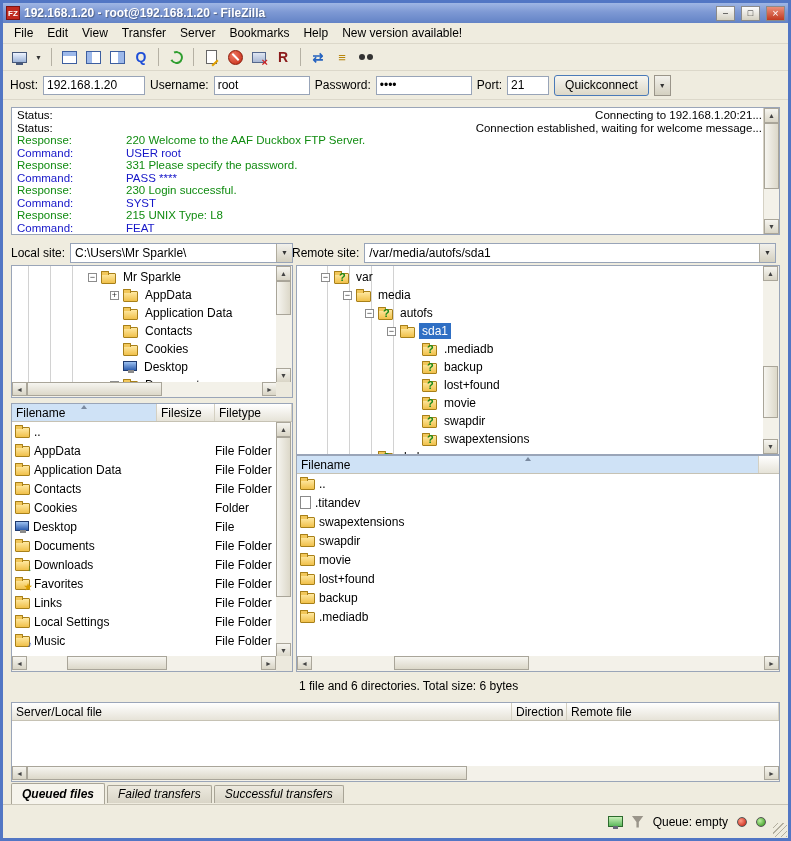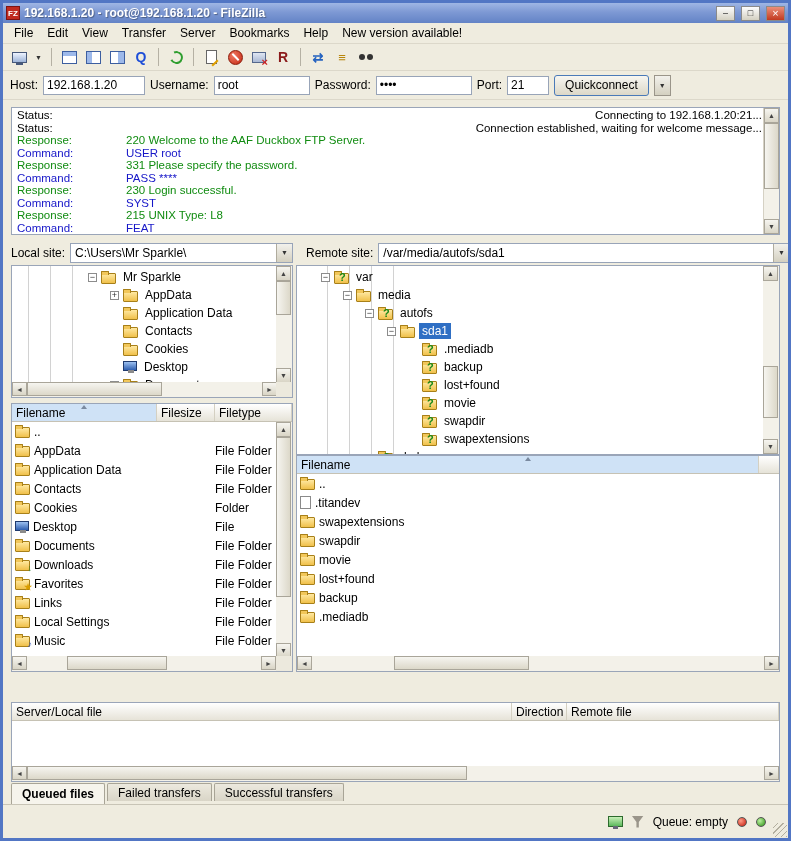--- a/index.html
+++ b/index.html
@@ -55,21 +55,21 @@
     overflow:hidden;}
   .log-lines{position:absolute;left:0;top:1px;right:17px;}
   .log-line{display:flex;height:12.5px;line-height:12.5px;white-space:nowrap;font-size:11.5px;}
   .log-type{width:114px;padding-left:5px;flex:none;}
   .t-status{color:#000;justify-content:space-between;}
   .t-command{color:#1616c8;}
   .t-response{color:#118c11;}
   
   .sitebar{position:absolute;top:238px;height:23px;display:flex;align-items:center;gap:5px;}
   .sitebar.l{left:8px;width:282px;}
-  .sitebar.r{left:303px;width:484px;}
+  .sitebar.r{left:289px;width:484px;}
   .combo{flex:1;height:20px;background:#fff;border:1px solid #98a4b8;display:flex;align-items:stretch;overflow:hidden;}
   .combo .val{flex:1;padding:2px 4px;white-space:nowrap;overflow:hidden;}
   .combo .drop{width:16px;background:linear-gradient(#f2f1ec,#d4d0c0);border-left:1px solid #b0ac9e;display:flex;
     align-items:center;justify-content:center;font-size:7px;color:#333;flex:none;}
   
   .tree{position:absolute;background:#fff;border:1px solid #9aa5b8;overflow:hidden;padding-top:2px;}
   #ltree{left:8px;top:262px;width:282px;height:133px;
     background-image:linear-gradient(#d2d2d2,#d2d2d2),linear-gradient(#d2d2d2,#d2d2d2),linear-gradient(#d2d2d2,#d2d2d2);
     background-size:1px 100%,1px 100%,1px 100%;background-repeat:no-repeat;background-position:16px 0,38px 0,60px 0;background-color:#fff;}
   #rtree{left:293px;top:262px;width:484px;height:190px;
@@ -119,21 +119,21 @@
   .sb-corner{position:absolute;right:0;bottom:0;width:16px;height:15px;background:#ece9dd;}
   
   .pstatus{position:absolute;top:671px;height:24px;display:flex;align-items:center;}
   .pstatus.l{left:10px;width:280px;}
   .pstatus.r{left:296px;width:478px;}
   
   .queue{position:absolute;left:8px;top:699px;width:769px;height:80px;background:#fff;border:1px solid #9aa5b8;}
   .q-header{height:18px;display:flex;background:linear-gradient(#ffffff,#e6e3d8);border-bottom:1px solid #c6c2b4;}
   .q-body{height:46px;}
   
-  .tabs{position:absolute;left:8px;top:780px;right:8px;height:21px;display:flex;align-items:flex-start;gap:2px;}
+  .tabs{position:absolute;left:8px;top:780px;right:8px;height:21px;display:flex;align-items:center;gap:2px;font-style:italic;}
   .tab{height:18px;padding:0 10px;display:flex;align-items:center;background:linear-gradient(#ece9de,#d9d5c7);
     border:1px solid #a8a496;border-bottom:none;border-radius:2px 2px 0 0;white-space:nowrap;}
   .tab.active{height:21px;background:#f6f4ec;font-weight:bold;}
   
   .statusbar{position:absolute;left:0;right:0;bottom:0;height:34px;border-top:1px solid #c8c4b6;display:flex;
     align-items:center;gap:9px;padding:0 22px 0 8px;}
   .sb-spacer{flex:1;}
   .st-mon{width:15px;height:11px;background:linear-gradient(#c8f0b8,#5cb85c);border:1px solid #2d6a2d;position:relative;flex:none;}
   .st-mon::after{content:"";position:absolute;left:4px;bottom:-3px;width:5px;height:3px;background:#667;}
   .st-filter{width:12px;height:12px;background:#9a958a;clip-path:polygon(0 0,100% 0,60% 55%,60% 100%,40% 100%,40% 55%);flex:none;}
@@ -560,20 +560,21 @@
           </span>
         </div>
       </div>
     <div class="sb sb-h" style="left:0;bottom:0;height:15px;width:100%;">
       <span class="sb-btn" style="left:0">◄</span>
       <span class="sb-thumb" style="left:97px;width:135px"></span>
       <span class="sb-btn" style="right:0">►</span>
     </div>
   </div>
 
+  <div class="pstatus r">1 file and 6 directories. Total size: 6 bytes</div>
 
   <div class="queue">
     <div class="q-header" id="q-header">
         <span class="hcell qc0">Server/Local file</span>
         <span class="hcell qc1">Direction</span>
         <span class="hcell qc2">Remote file</span>
       </div>
     <div class="q-body"></div>
     <div class="sb sb-h" style="left:0;bottom:0;height:15px;width:100%;">
       <span class="sb-btn" style="left:0">◄</span>

